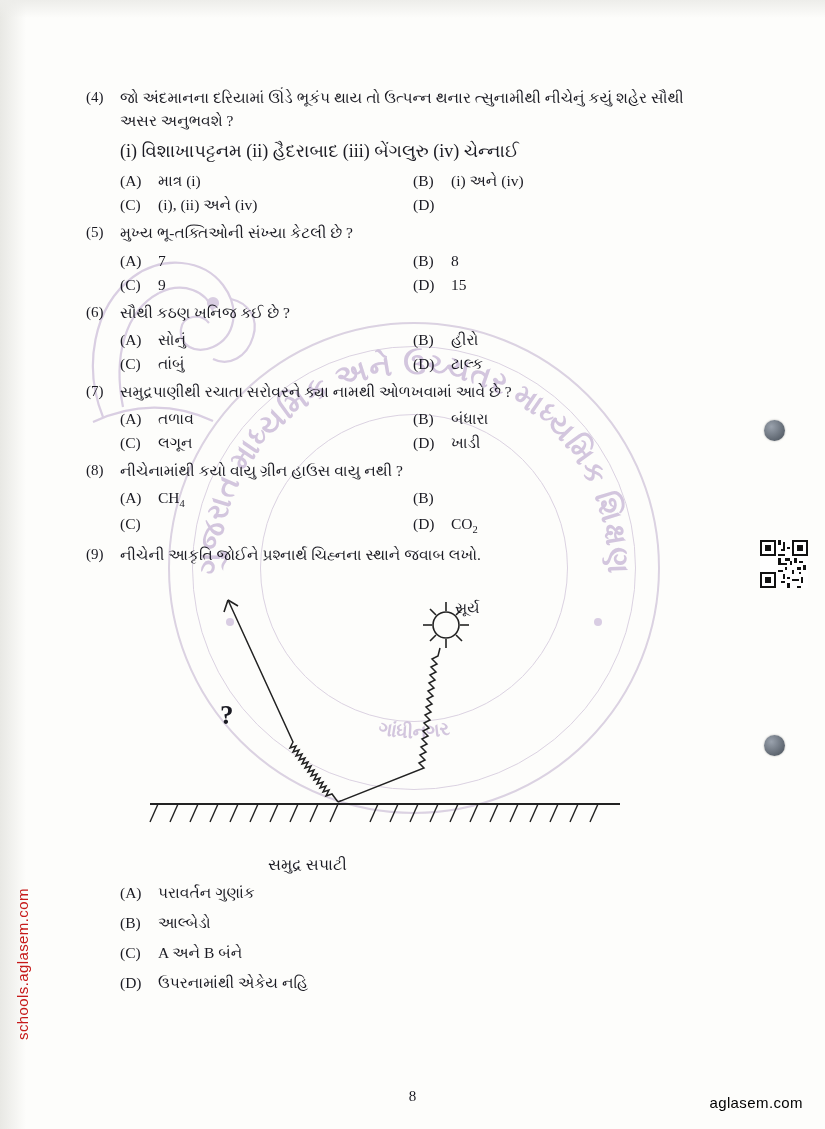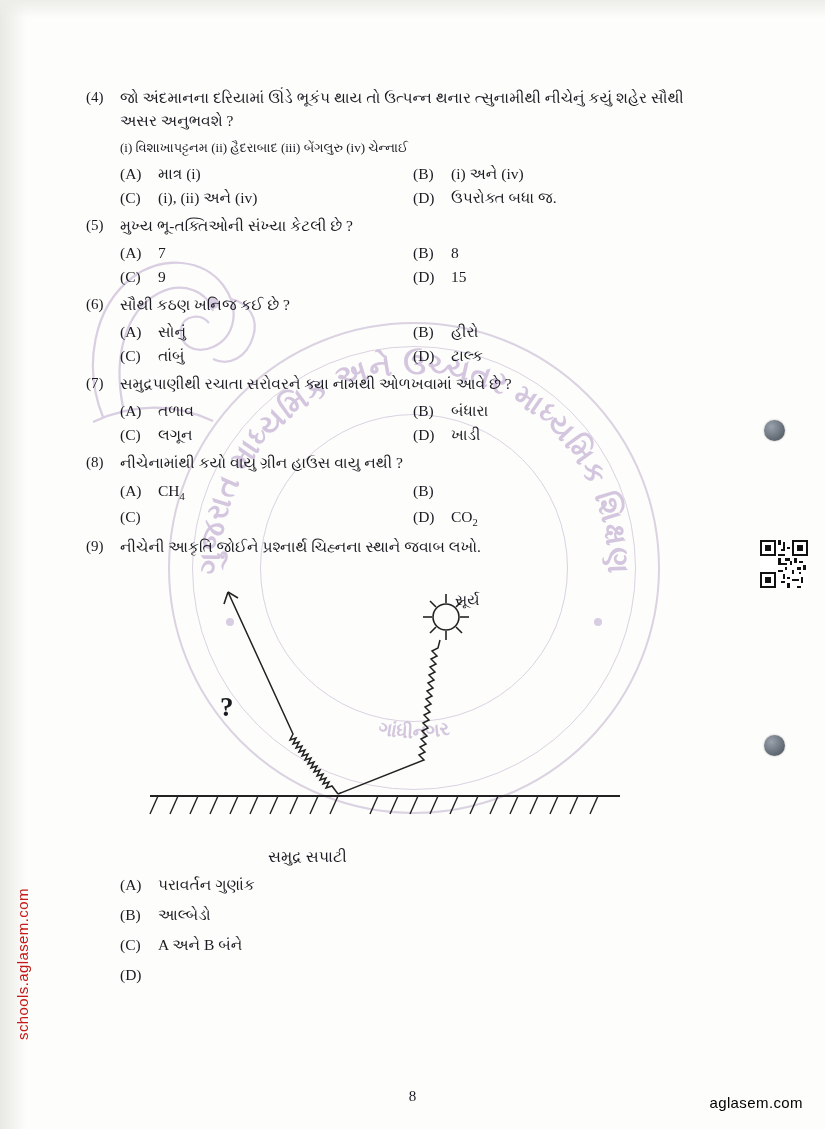--- a/index.html
+++ b/index.html
@@ -143,21 +143,21 @@
     flex: 0 0 34px;
     font-size: 15px;
   }
   .q-text {
     flex: 1 1 auto;
     font-size: 15.5px;
   }
 
   .q-sub {
     margin-left: 34px;
-    font-size: 13px;
+    font-size: 18px;
     line-height: 1.55;
     padding-top: 5px;
   }
 
   .opts {
     margin-left: 34px;
     padding-top: 4px;
   }
   .opt-row {
     display: flex;
@@ -314,21 +314,20 @@
           <span class="opt-val">(i) અને (iv)</span>
         </div>
       </div>
       <div class="opt-row">
         <div class="opt">
           <span class="opt-key">(C)</span>
           <span class="opt-val">(i), (ii) અને (iv)</span>
         </div>
         <div class="opt">
           <span class="opt-key">(D)</span>
-          <span class="opt-val">ઉપરોક્ત બધા જ.</span>
         </div>
       </div>
     </div>
   </div>
 
   <div class="q-block">
     <div class="q-head">
       <div class="q-num">(5)</div>
       <div class="q-text">મુખ્ય ભૂ-તક્તિઓની સંખ્યા કેટલી છે ?</div>
     </div>
@@ -514,19 +513,20 @@
       <div class="opt">
         <span class="opt-key">(B)</span>
         <span class="opt-val">આલ્બેડો</span>
       </div>
       <div class="opt">
         <span class="opt-key">(C)</span>
         <span class="opt-val">A અને B બંને</span>
       </div>
       <div class="opt">
         <span class="opt-key">(D)</span>
+        <span class="opt-val">ઉપરનામાંથી એકેય નહિ</span>
       </div>
     </div>
   </div>
 
 </div>
 
 <div class="page-num">8</div>
 
 </body></html>

